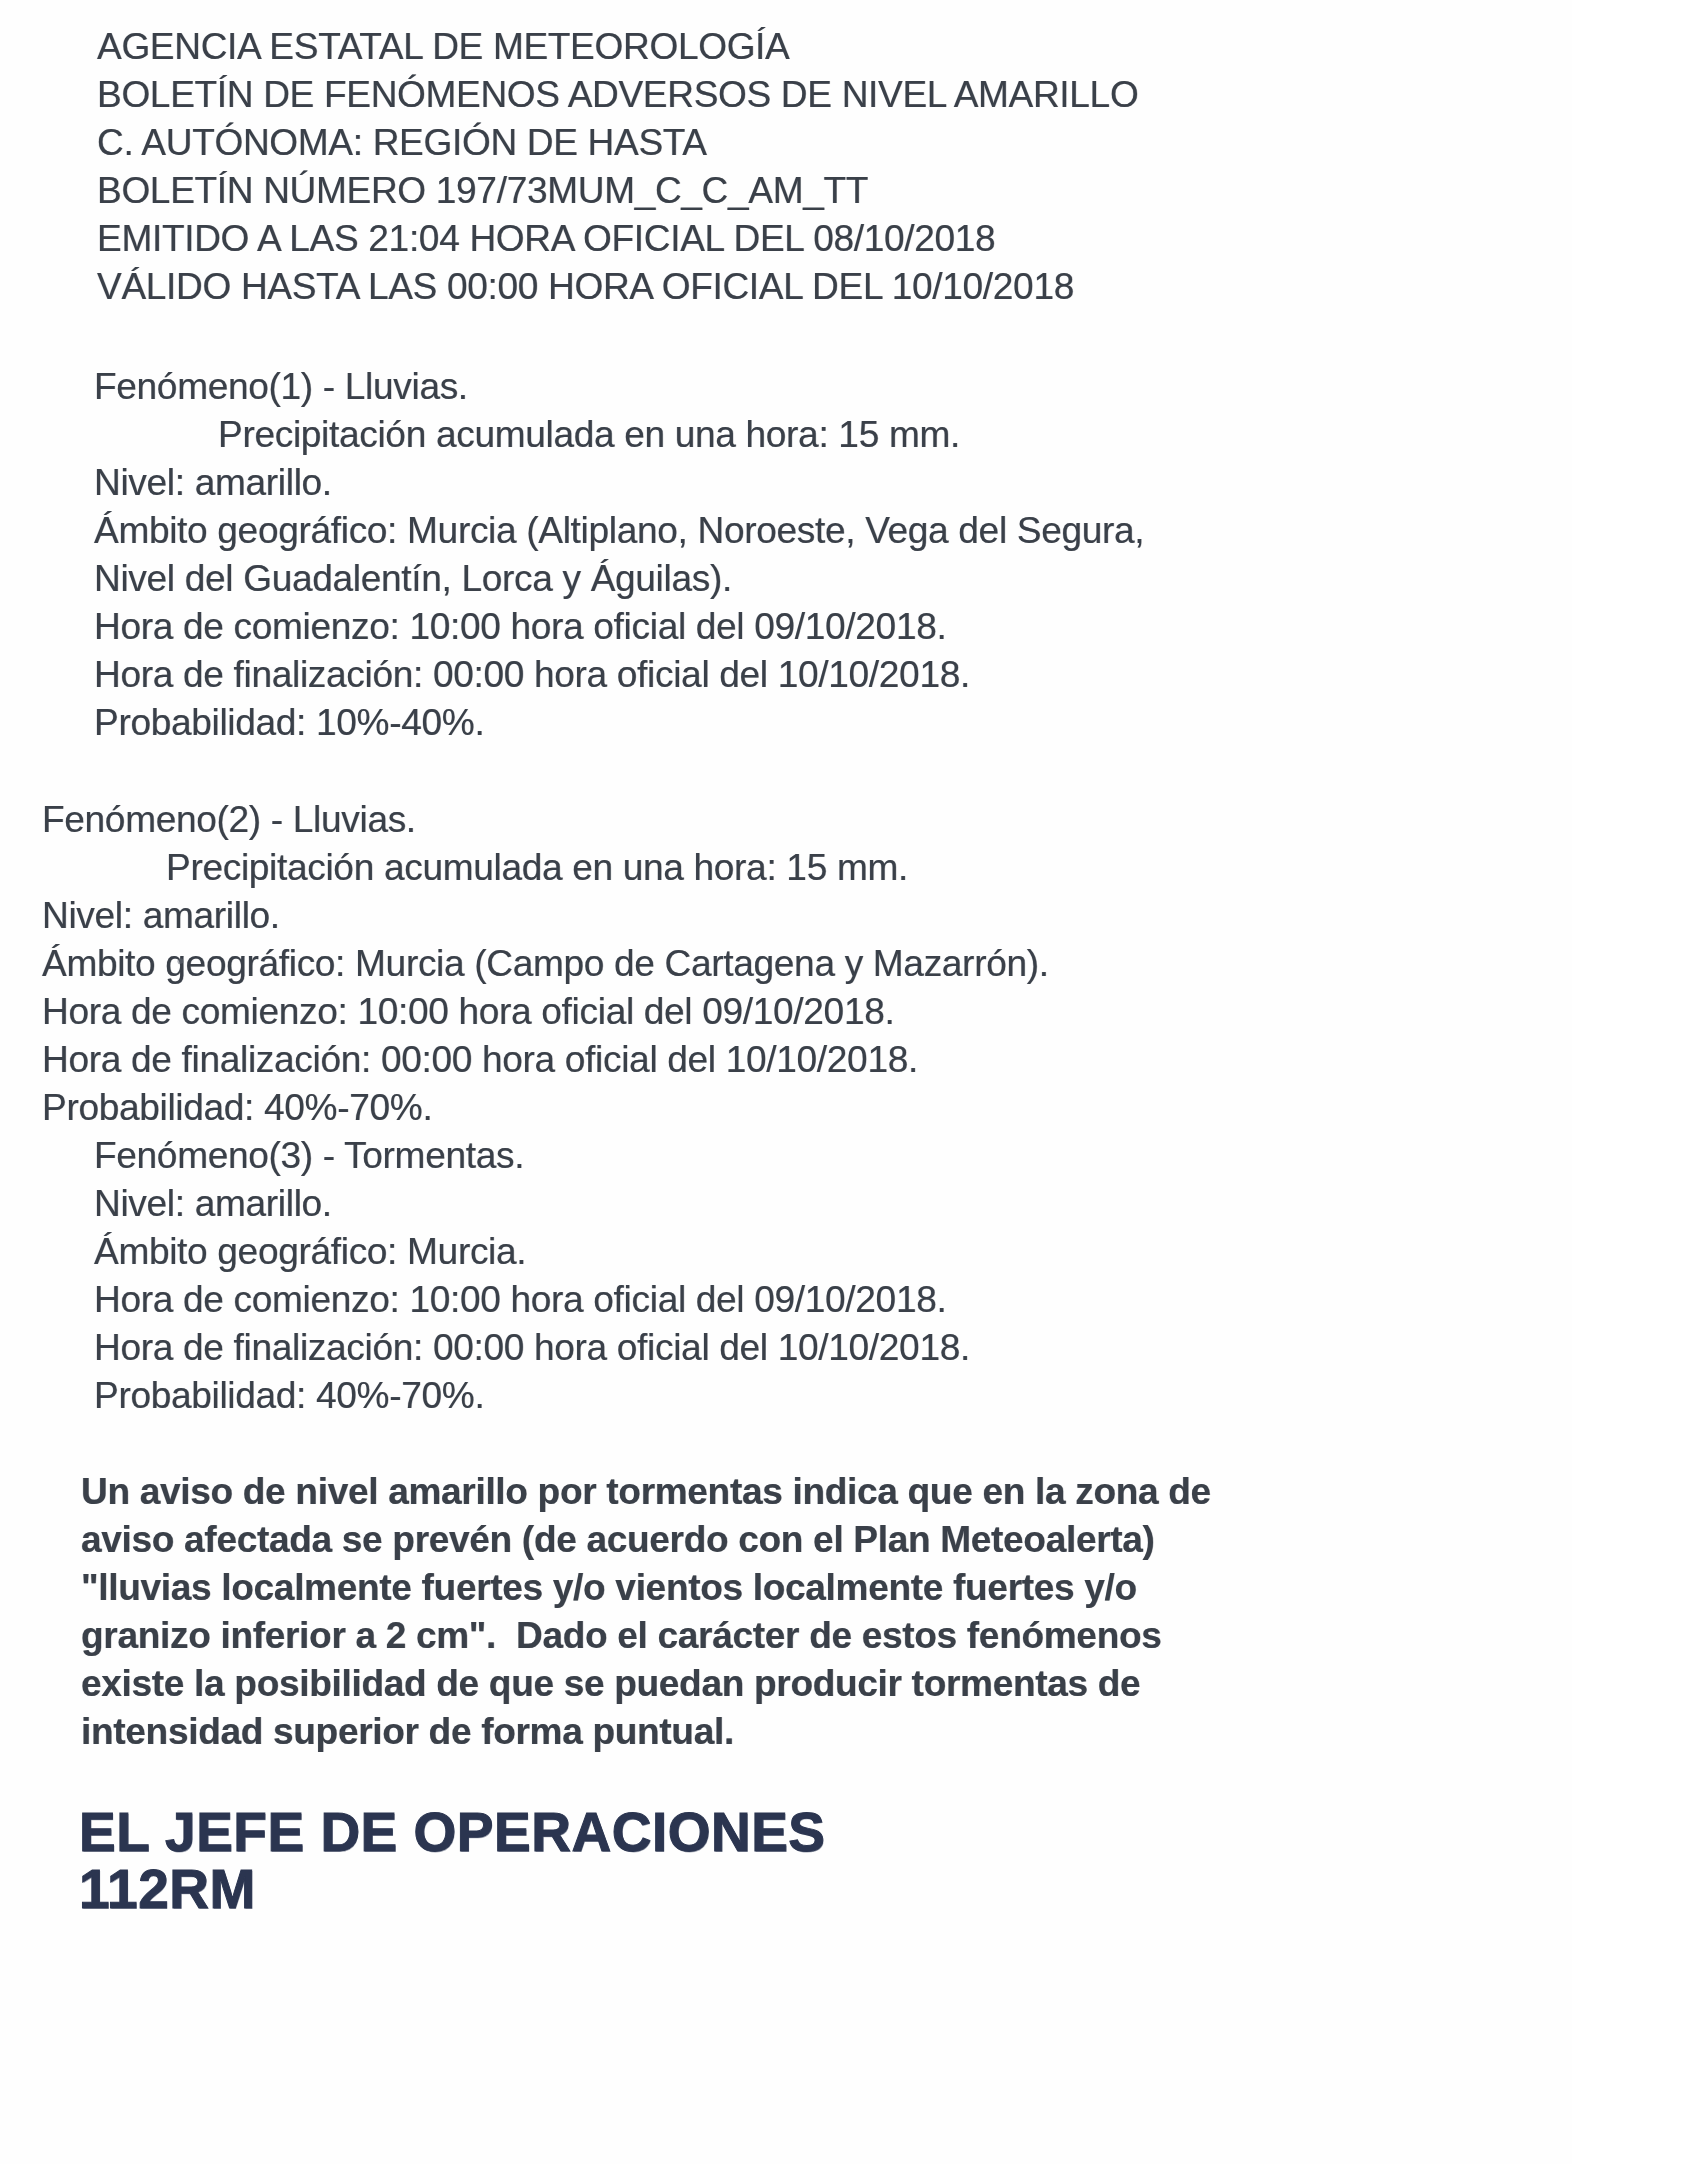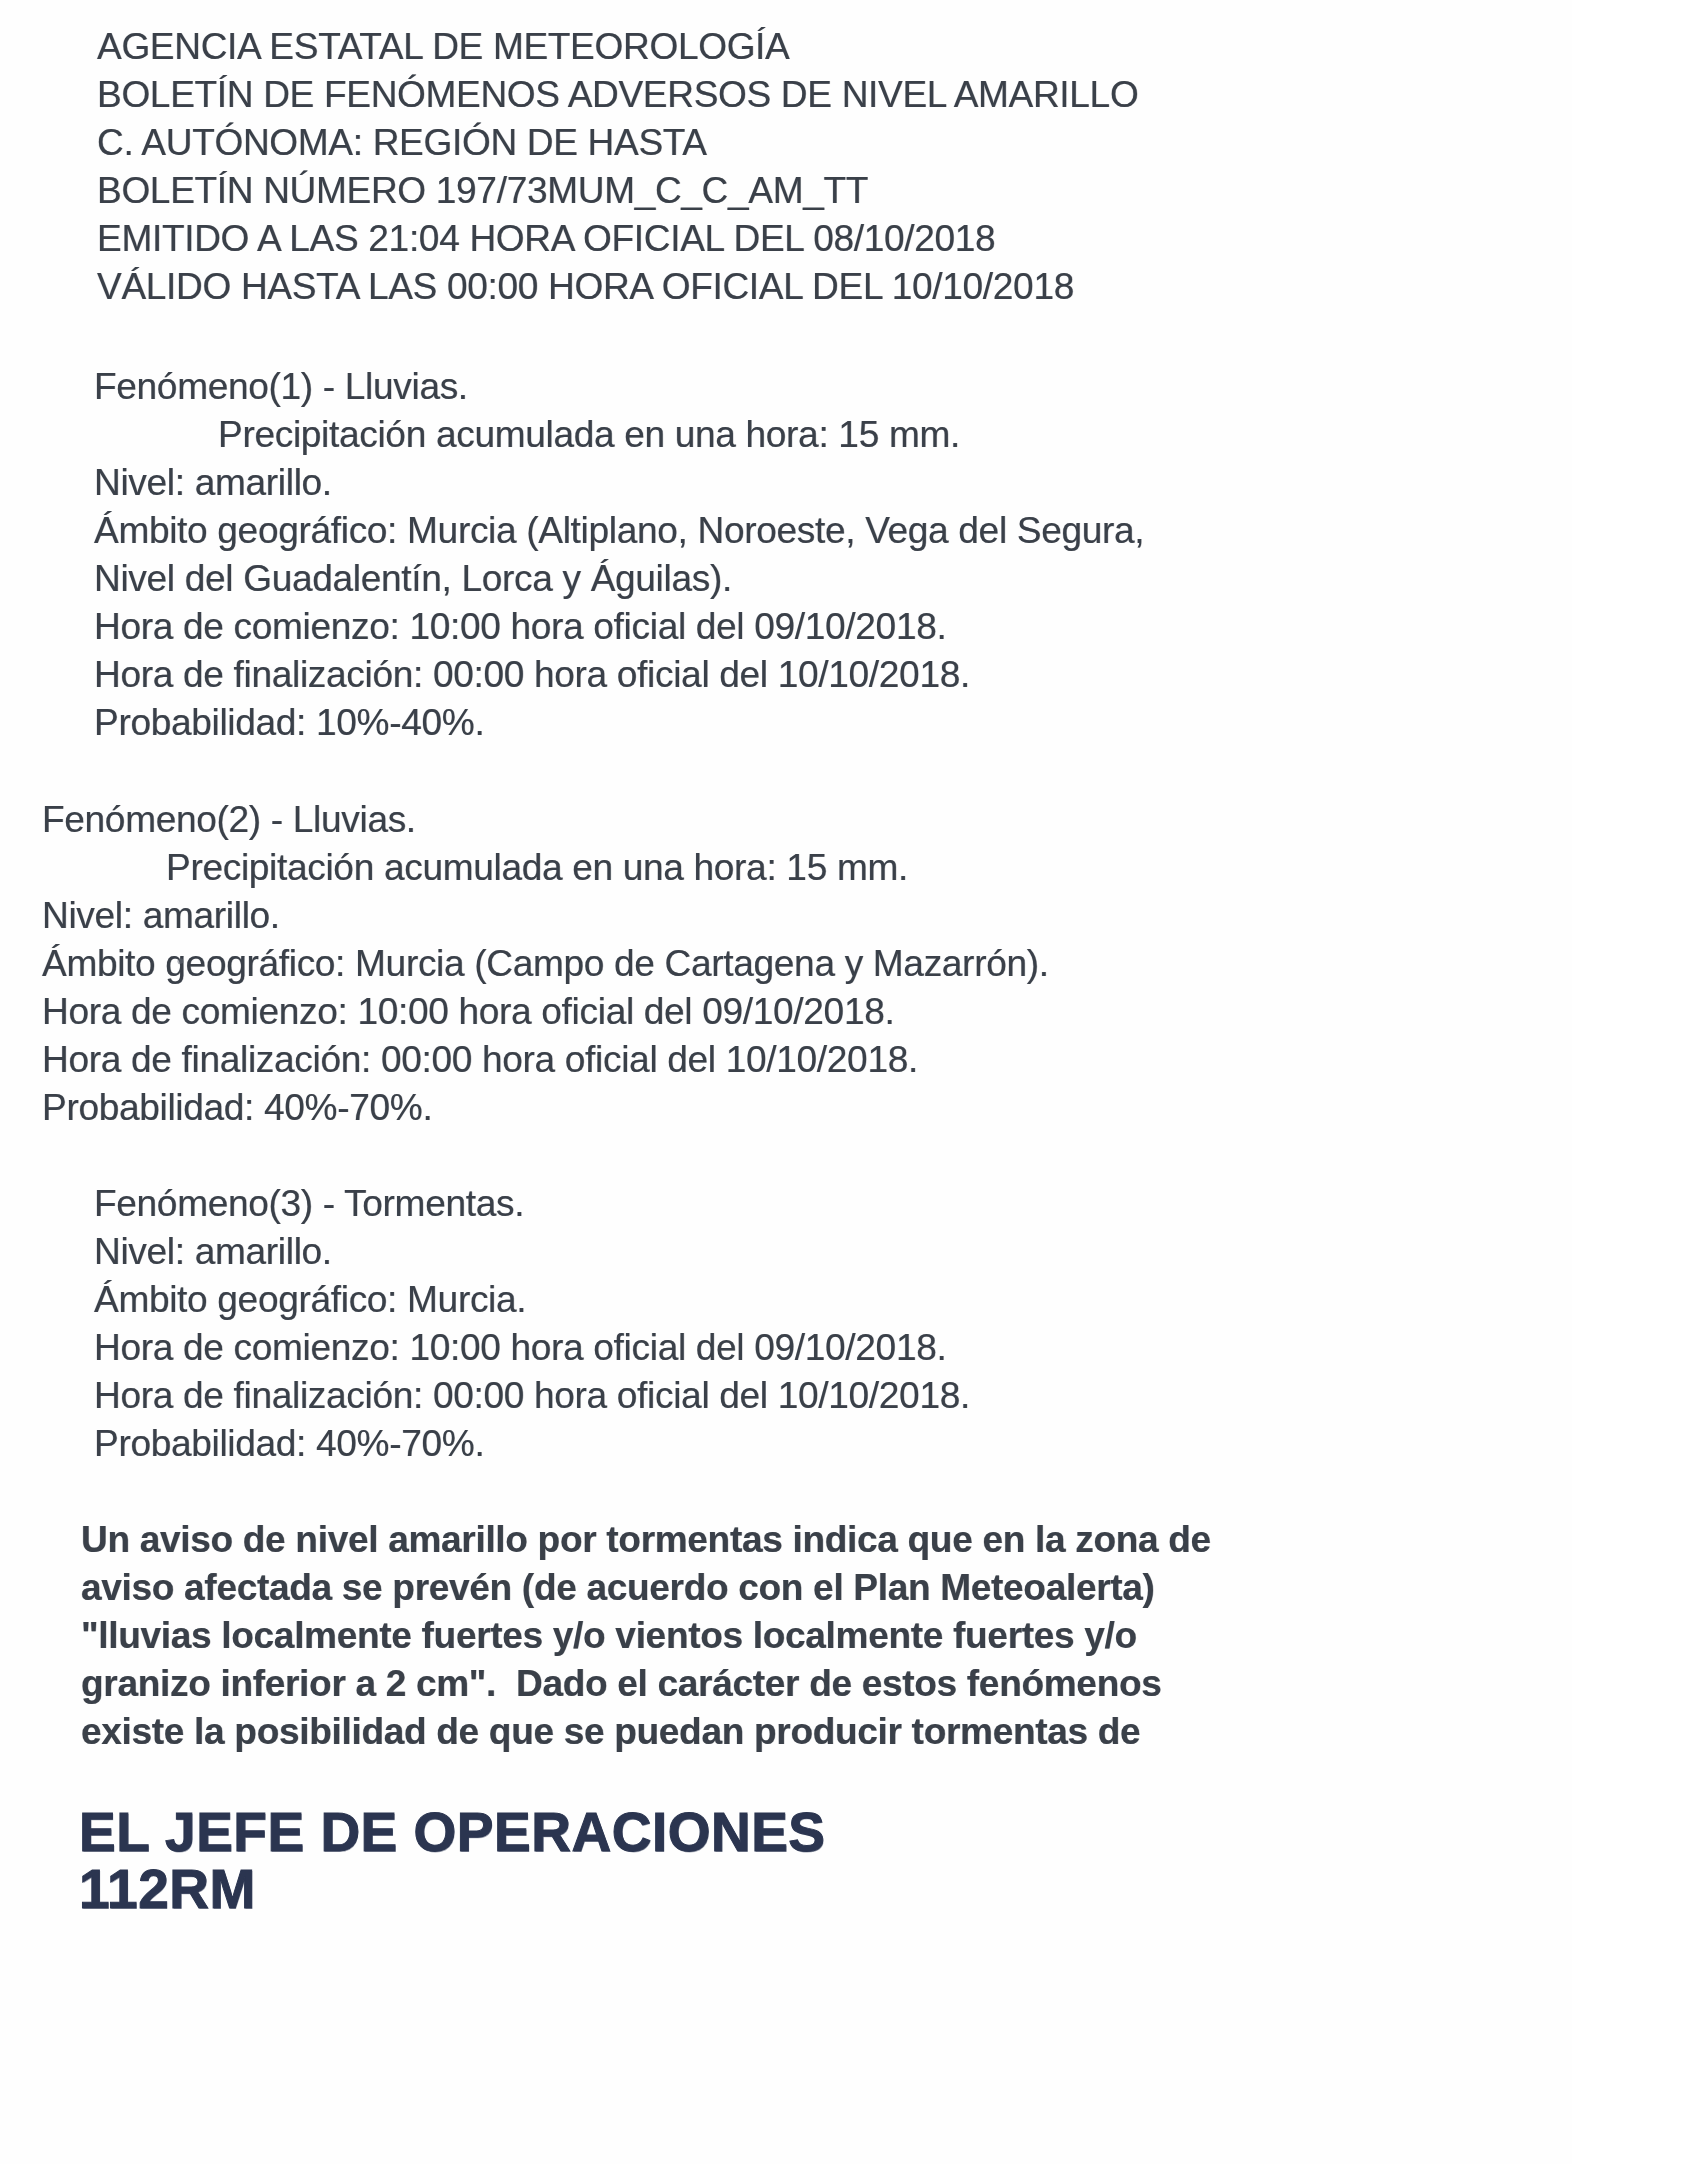--- a/index.html
+++ b/index.html
@@ -22,21 +22,21 @@
     line-height: 48px;
     letter-spacing: -0.3px;
     color: #3a4049;
     
     text-shadow: 0.5px 0.4px 0 rgba(58,64,73,0.35), -0.4px -0.3px 0 rgba(58,64,73,0.22);
   }
   .header-block   { padding-top: 23.4px; margin-left: 97px; }
   .section-title-block { margin-top: 48px; margin-left: 94px; }
   .phen-block-1   { margin-top: 52px; margin-left: 94px; }
   .phen-block-2   { margin-top: 49px; margin-left: 42px; }
-  .phen-block-3   { margin-top: 48px; margin-left: 94px; }
+  .phen-block-3   { margin-left: 94px; }
   .indent         { padding-left: 124px; position: relative; }
   .note-block     { margin-top: 48px; margin-left: 81px; font-weight: bold; }
   .signature-block{ margin-top: 48px; margin-left: 79px; }
   .signature-line {
     white-space: pre;
     font-size: 55px;
     line-height: 57px;
     font-weight: bold;
     letter-spacing: 0.5px;
     color: #2b3550;
@@ -97,20 +97,21 @@
     <div class="line">Hora de finalización: 00:00 hora oficial del 10/10/2018.</div>
     <div class="line">Probabilidad: 40%-70%.</div>
   </div>
 
   <div class="note-block">
     <div class="line">Un aviso de nivel amarillo por tormentas indica que en la zona de</div>
     <div class="line">aviso afectada se prevén (de acuerdo con el Plan Meteoalerta)</div>
     <div class="line">"lluvias localmente fuertes y/o vientos localmente fuertes y/o</div>
     <div class="line">granizo inferior a 2 cm".  Dado el carácter de estos fenómenos</div>
     <div class="line">existe la posibilidad de que se puedan producir tormentas de</div>
+    <div class="line">intensidad superior de forma puntual.</div>
   </div>
 
   <div class="signature-block">
     <div class="signature-line">EL JEFE DE OPERACIONES</div>
     <div class="signature-line">112RM</div>
   </div>
 
   <span class="scan-speck" style="left:178px; top:958px;"></span>
 
 </div>

